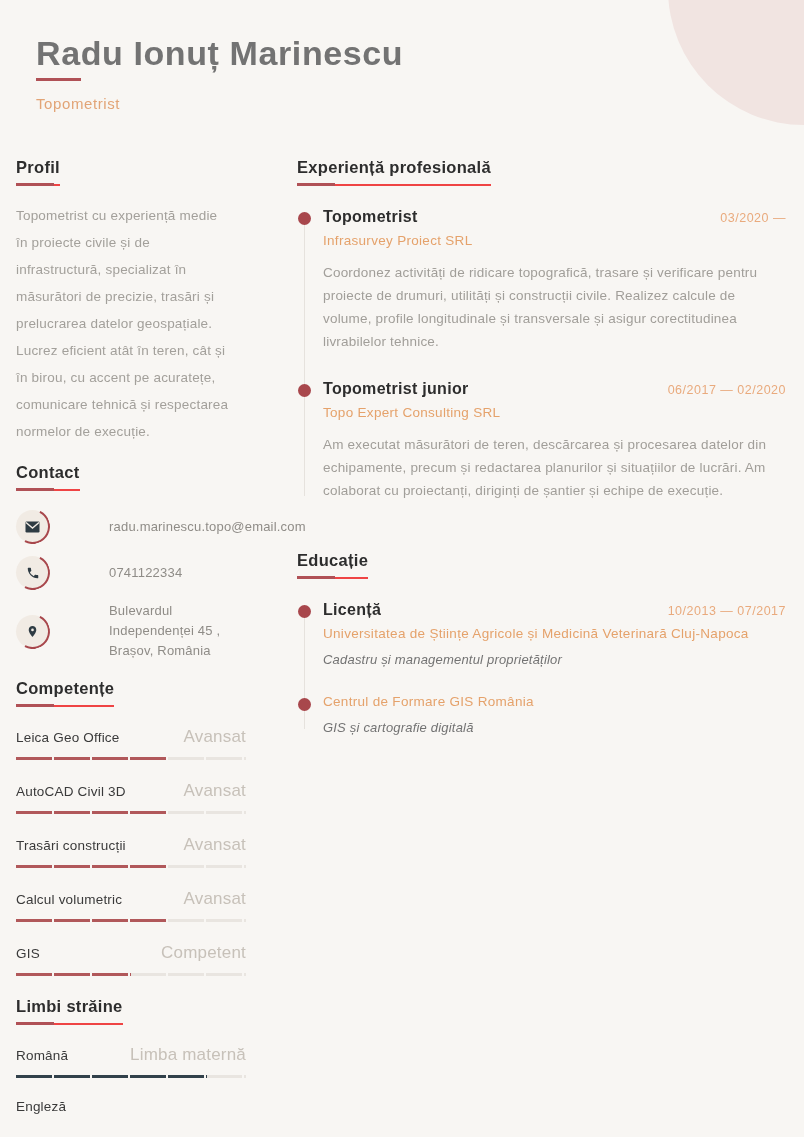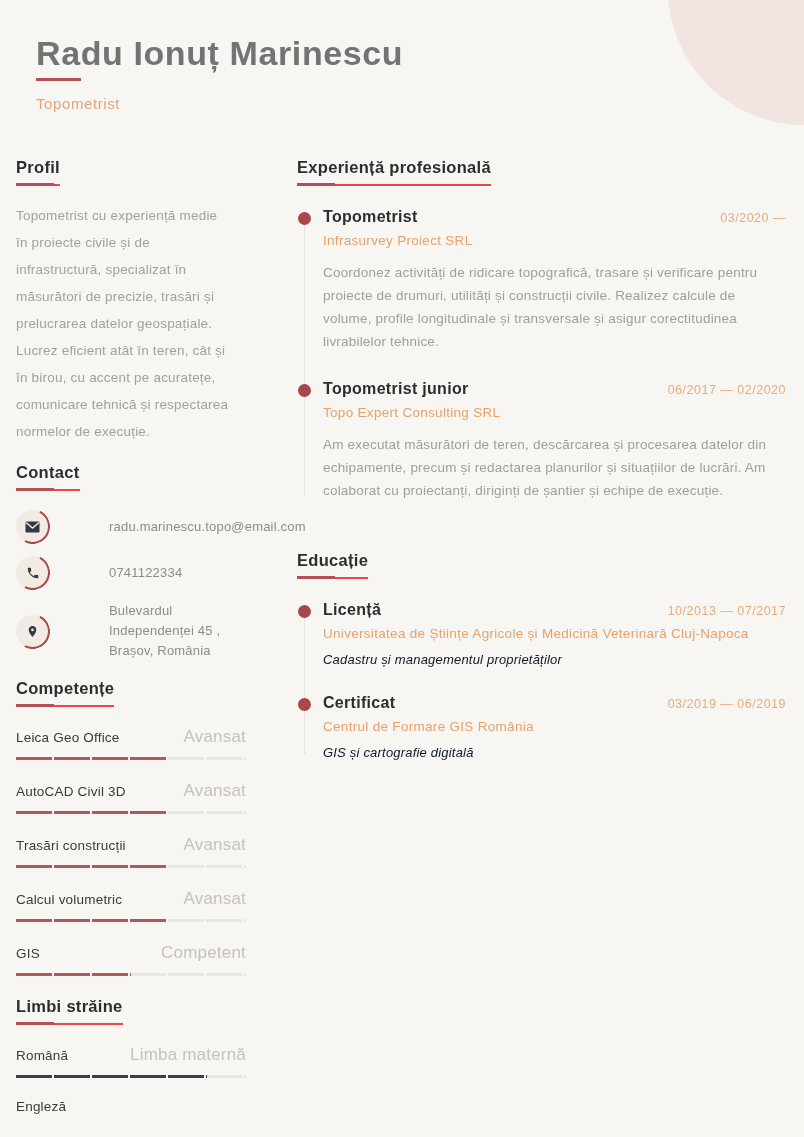--- a/index.html
+++ b/index.html
@@ -88,21 +88,21 @@
   .entry + .entry { margin-top:27px; }
   .bullet {
     position:absolute; left:0; top:4px;
     width:13px; height:13px; border-radius:50%; background:#a8474c;
   }
   .entry-top { display:flex; justify-content:space-between; align-items:baseline; }
   .entry-title { font-size:16px; font-weight:700; color:#2d2d2d; letter-spacing:.3px; }
   .entry-date { font-size:12.5px; color:#e9aa7d; letter-spacing:.5px; white-space:nowrap; margin-left:12px; }
   .entry-org { margin-top:7px; font-size:13.5px; color:#e5a26b; letter-spacing:.3px; }
   .entry-desc { margin-top:13px; font-size:13.5px; line-height:23px; color:#a19e99; max-width:472px; }
-  .entry-note { margin-top:11px; font-size:13px; font-style:italic; color:#0f172a; }
+  .entry-note { margin-top:11px; font-size:13px; font-style:italic; color:#737373; }
 </style>
 </head>
 <body>
 
 <div class="deco-circle"></div>
 
 <header class="header">
   <div class="name">Radu Ionuț Marinescu</div>
   <div class="name-underline"></div>
   <div class="job-title">Topometrist</div>
@@ -275,24 +275,20 @@
           <div class="entry-top">
             <span class="entry-title">Licență</span>
             <span class="entry-date">10/2013 — 07/2017</span>
           </div>
           <div class="entry-org">Universitatea de Științe Agricole și Medicină Veterinară Cluj-Napoca</div>
           <p class="entry-note">Cadastru și managementul proprietăților</p>
         </article>
 
         <article class="entry">
           <span class="bullet"></span>
-          <div class="entry-top">
-            <span class="entry-title">Certificat</span>
-            <span class="entry-date">03/2019 — 06/2019</span>
-          </div>
           <div class="entry-org">Centrul de Formare GIS România</div>
           <p class="entry-note">GIS și cartografie digitală</p>
         </article>
 
       </div>
     </section>
 
   </main>
 </div>
 

